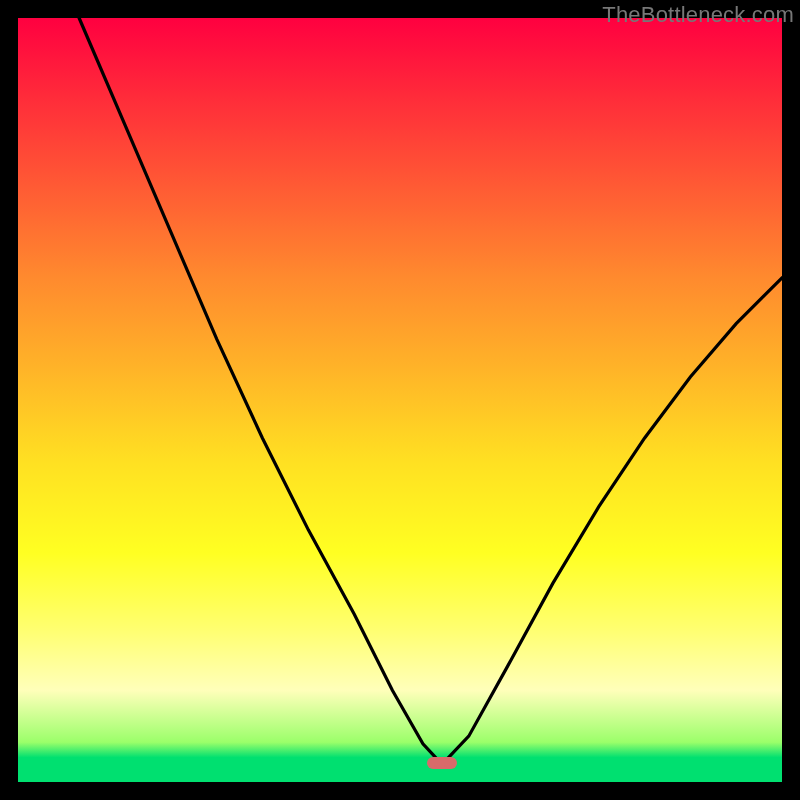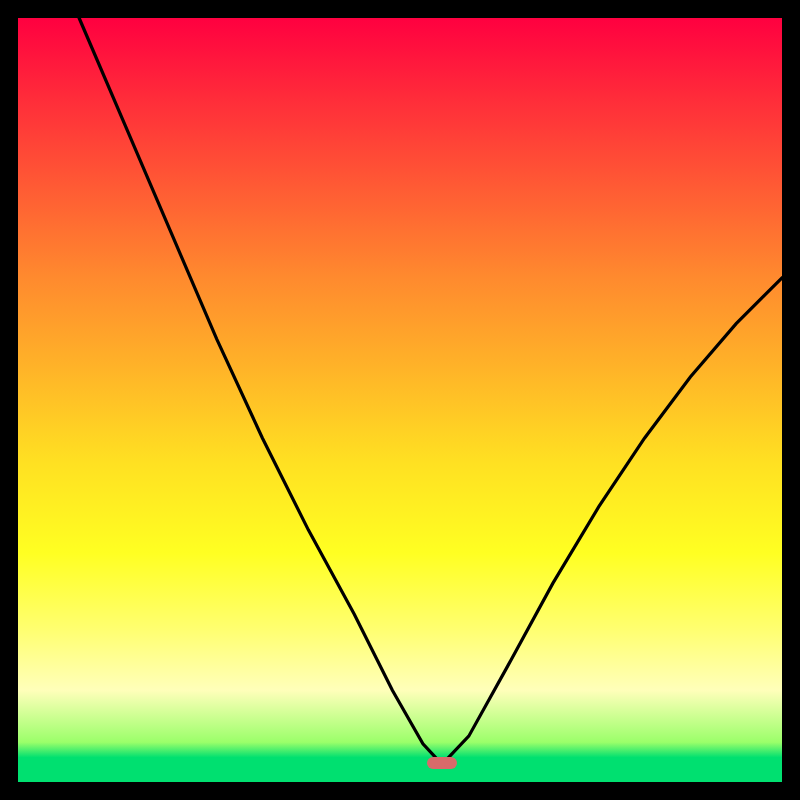--- a/index.html
+++ b/index.html
@@ -75,13 +75,14 @@
 <body>
 
 <div class="frame">
   <div class="plot">
     <svg class="curve" viewBox="0 0 764 764">
       <path id="left-path" d="M 61.120000000000005 0 Q 84.04 53.48000000000002 106.96000000000001 106.96000000000004 Q 129.88 160.44000000000005 152.8 213.92000000000007 Q 175.72000000000003 267.4000000000001 198.64000000000001 320.88000000000005 Q 221.56 370.54 244.48000000000002 420.2 Q 267.4 466.03999999999996 290.32 511.88 Q 313.24 553.9 336.16 595.92 Q 355.26 634.12 374.36 672.32 Q 389.64 699.06 404.92 725.8 Q 414.47 736.114 424.02000000000004 746.428"></path>
       <path id="right-path" d="M 424.02000000000004 746.428 Q 437.39 732.294 450.76 718.16 Q 469.86 683.78 488.96000000000004 649.4 Q 511.88 607.38 534.8 565.36 Q 557.72 527.1600000000001 580.64 488.96000000000004 Q 603.56 454.58000000000004 626.48 420.2 Q 649.4000000000001 389.64 672.32 359.08 Q 695.24 332.34000000000003 718.16 305.6 Q 741.0799999999999 282.68 764 259.76"></path>
     </svg>
     <div id="marker" class="marker" style="left: 409.02px; top: 738.9px;"></div>
   </div>
+  <div class="watermark">TheBottleneck.com</div>
 </div>
 
 </body></html>

